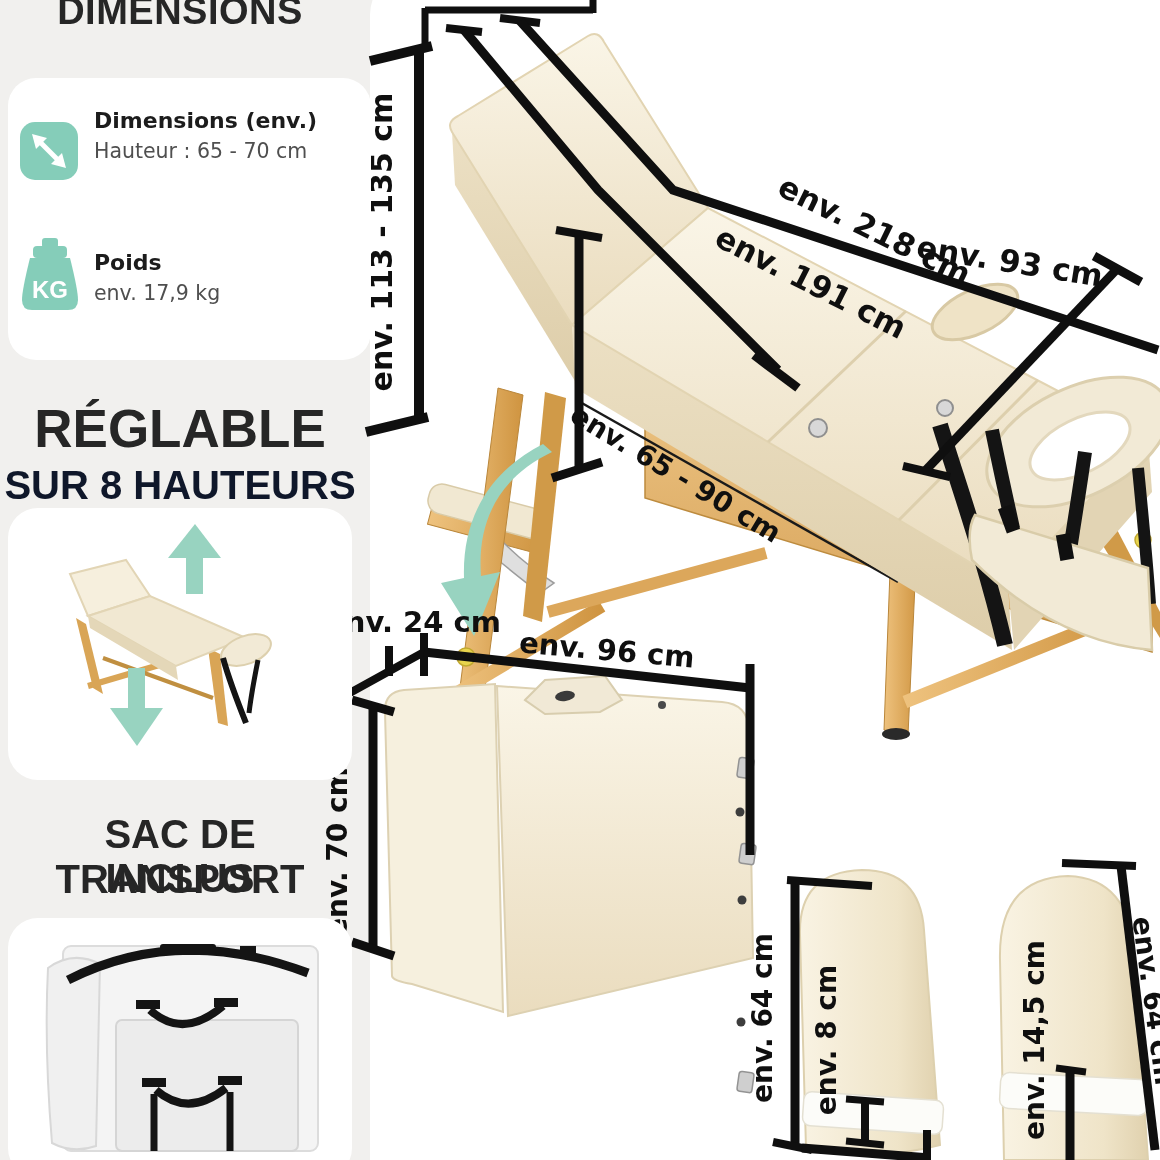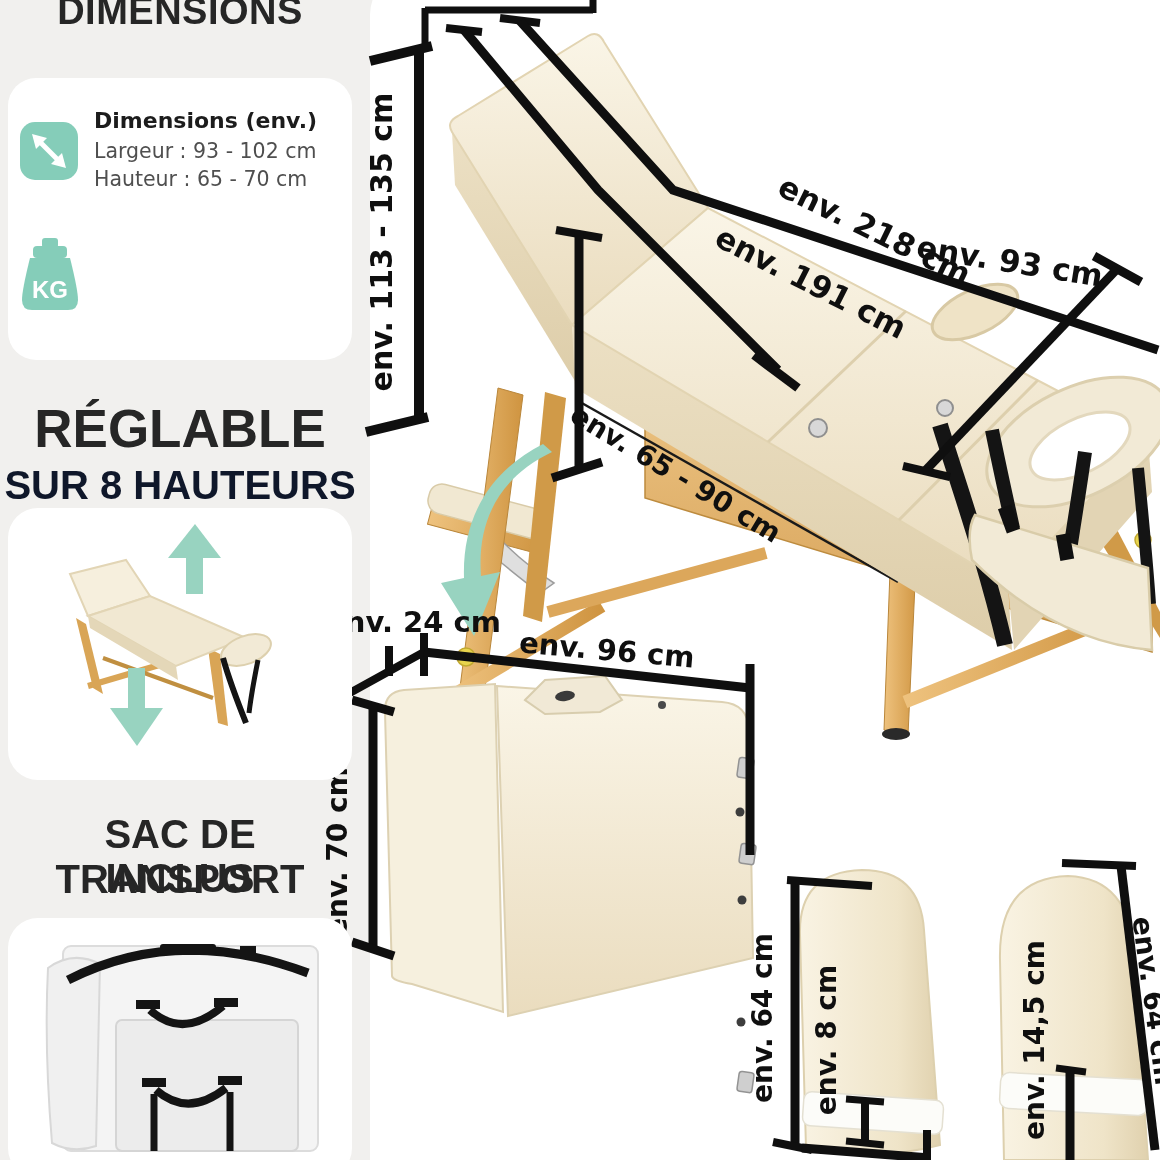--- a/index.html
+++ b/index.html
@@ -5,21 +5,21 @@
   html,body{margin:0;padding:0;}
   .canvas{position:relative;width:1160px;height:1160px;overflow:hidden;
           background:#f1f0ee;font-family:"DejaVu Sans","Liberation Sans",sans-serif;}
   .main-card{position:absolute;left:370px;top:-30px;width:860px;height:1260px;
              background:#ffffff;border-radius:45px;z-index:1;}
   .scene{position:absolute;left:0;top:0;width:1160px;height:1160px;z-index:5;}
   .sidebar{position:absolute;left:0;top:0;width:362px;height:1032px;z-index:10;}
   .side-title{position:absolute;left:0;top:-10px;width:360px;text-align:center;
               font-family:"Liberation Sans",sans-serif;font-weight:800;font-size:38px;
               letter-spacing:.5px;color:#262626;}
-  .spec-box{position:absolute;left:8px;top:78px;width:344px;height:282px;background:#fff;border-radius:28px;}
+  .spec-box{position:absolute;left:8px;top:78px;width:344px;height:282px;background:#fff;border-radius:28px;padding-left:19px;}
   .spec-icon{position:absolute;left:12px;}
   .spec-text{position:absolute;left:86px;}
   .spec-h{font-weight:700;font-size:22px;color:#1c1c1c;margin:0 0 4px 0;}
   .spec-l{font-size:20.5px;color:#4f4f4f;line-height:28px;margin:0;white-space:nowrap;}
   .head2{position:absolute;width:360px;text-align:center;font-family:"Liberation Sans",sans-serif;
          font-weight:800;letter-spacing:0;}
   .photo-box{position:absolute;left:8px;width:344px;background:#fff;border-radius:30px;overflow:hidden;}
   .dim-label{font-family:"DejaVu Sans",sans-serif;font-weight:700;fill:#0f0f0f;}
 </style>
 </head>
@@ -212,30 +212,33 @@
     <div class="spec-box">
 
       <svg class="spec-icon" style="top:44px;" width="58" height="58" viewBox="0 0 58 58">
         <rect x="0" y="0" width="58" height="58" rx="15" fill="#85cdb9"></rect>
         <line x1="17" y1="17" x2="41" y2="41" stroke="#fff" stroke-width="5"></line>
         <polygon points="12,12 27,16 16,27" fill="#fff"></polygon>
         <polygon points="46,46 31,42 42,31" fill="#fff"></polygon>
       </svg>
       <div class="spec-text" style="top:30px;">
         <p class="spec-h">Dimensions (env.)</p>
-        <p class="spec-l">Largeur :  93 - 102 cm</p>
         <p class="spec-l">Hauteur :  65 - 70 cm</p>
       </div>
 
       <svg class="spec-icon" style="top:160px;" width="60" height="76" viewBox="0 0 60 76">
         <rect x="22" y="0" width="16" height="10" rx="3" fill="#85cdb9"></rect>
         <rect x="13" y="8" width="34" height="12" rx="4" fill="#85cdb9"></rect>
         <path d="M10 20 L50 20 Q58 52 58 62 Q58 72 48 72 L12 72 Q2 72 2 62 Q2 52 10 20 Z" fill="#85cdb9"></path>
         <text x="30" y="60" text-anchor="middle" font-size="24" font-weight="800" fill="#fff" font-family="Liberation Sans, sans-serif">KG</text>
       </svg>
+      <div class="spec-text" style="top:172px;">
+        <p class="spec-h">Poids</p>
+        <p class="spec-l">env. 17,9 kg</p>
+      </div>
     </div>
 
     <div class="head2" style="top:398px;font-size:53px;color:#262626;">RÉGLABLE</div>
     <div class="head2" style="top:463px;font-size:40px;color:#0f172a;">SUR 8 HAUTEURS</div>
 
     <div class="photo-box" style="top:508px;height:272px;">
       <svg width="344" height="272" viewBox="0 0 344 272">
 
         <rect x="178" y="44" width="17" height="42" fill="#98d3c0"></rect>
         <polygon points="160,50 187,16 213,50" fill="#98d3c0"></polygon>

